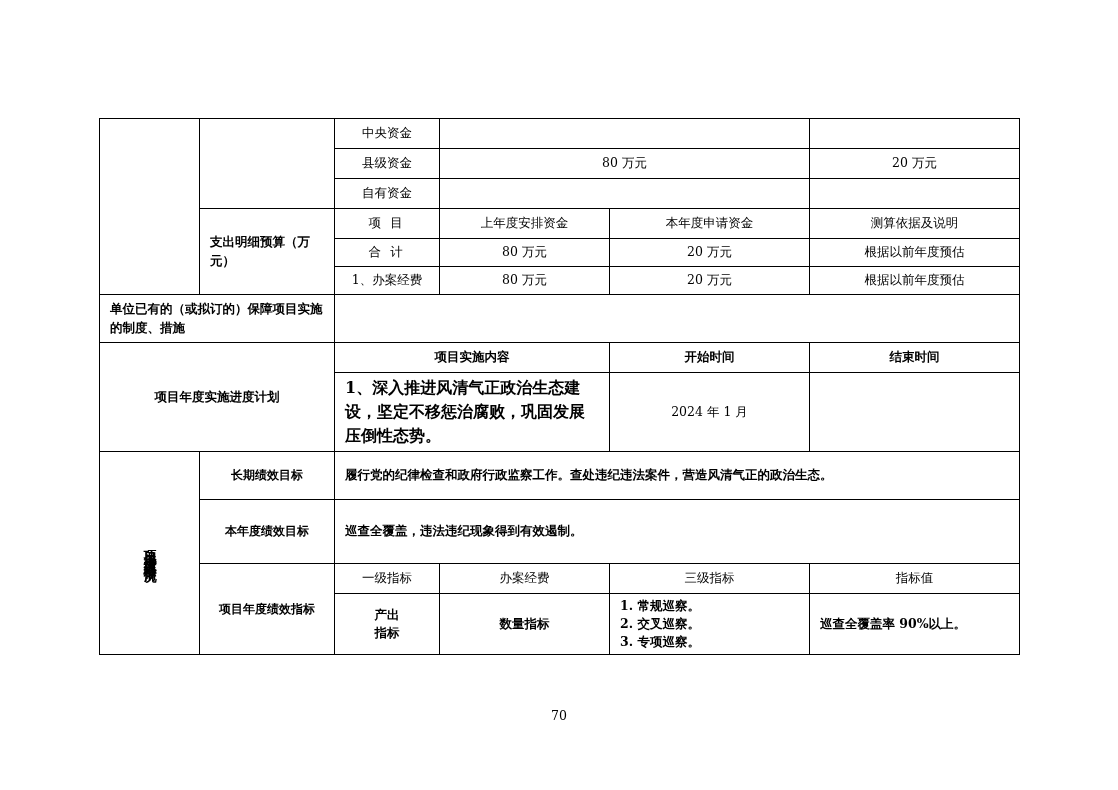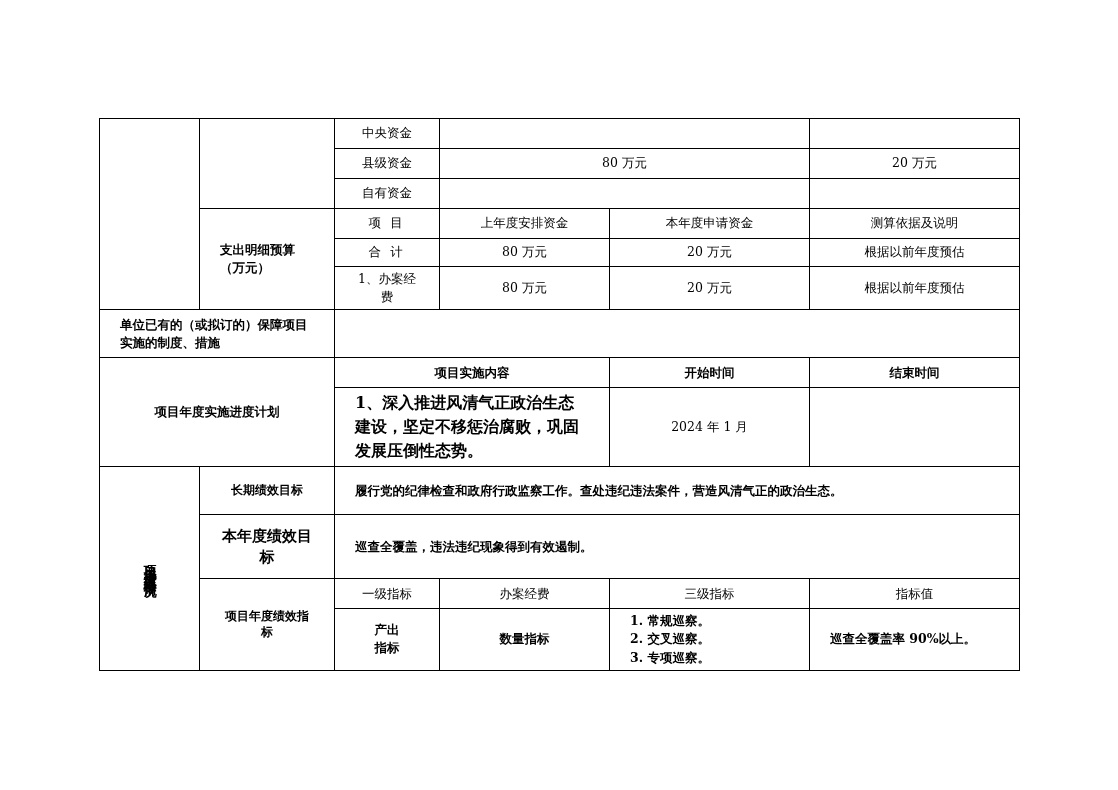--- a/index.html
+++ b/index.html
@@ -25,21 +25,21 @@
   table.doc {
     position: absolute;
     left: 99px;
     top: 118px;
     width: 920px;
     border-collapse: collapse;
     table-layout: fixed;
   }
   table.doc td {
     border: 1px solid #000000;
-    padding: 3px 20px;
+    padding: 3px 10px;
     font-size: 12.5px;
     line-height: 1.45;
     vertical-align: middle;
     font-family: "DejaVu Serif", "Liberation Serif", serif;
   }
   .c { text-align: center; }
   .l { text-align: left; }
   .bold { font-weight: bold; }
   .vmid { vertical-align: middle; font-weight: bold; }
   .tiny { font-size: 10.5px; }
@@ -145,21 +145,21 @@
 
       <tr style="height:48px">
         <td rowspan="4" class="c vmid" style="padding:0">
           <span class="vert">项目年度绩效目标情况</span>
         </td>
         <td class="c vmid" style="font-size:12px;line-height:1.4">长期绩效目标</td>
         <td colspan="4" class="l vmid">履行党的纪律检查和政府行政监察工作。查处违纪违法案件，营造风清气正的政治生态。</td>
       </tr>
 
       <tr style="height:64px">
-        <td class="c vmid" style="font-size:15px;line-height:1.4">本年度绩效目标</td>
+        <td class="c vmid" style="font-size:12px;line-height:1.4">本年度绩效目标</td>
         <td colspan="4" class="l vmid">巡查全覆盖，违法违纪现象得到有效遏制。</td>
       </tr>
 
       <tr class="rowh-30">
         <td rowspan="2" class="c vmid" style="font-size:12px;line-height:1.4">项目年度绩效指标</td>
         <td class="c">一级指标</td>
         <td class="c">办案经费</td>
         <td class="c">三级指标</td>
         <td class="c">指标值</td>
       </tr>
@@ -170,14 +170,15 @@
         <td class="c vmid">数量指标</td>
         <td class="l vmid multiline tiny" style="line-height:1.45">1. 常规巡察。
 2. 交叉巡察。
 3. 专项巡察。</td>
         <td class="l vmid tiny">巡查全覆盖率 90%以上。</td>
       </tr>
 
     </tbody>
   </table>
 
+  <div class="pagenum">70</div>
 
 </div>
 
 </body></html>

